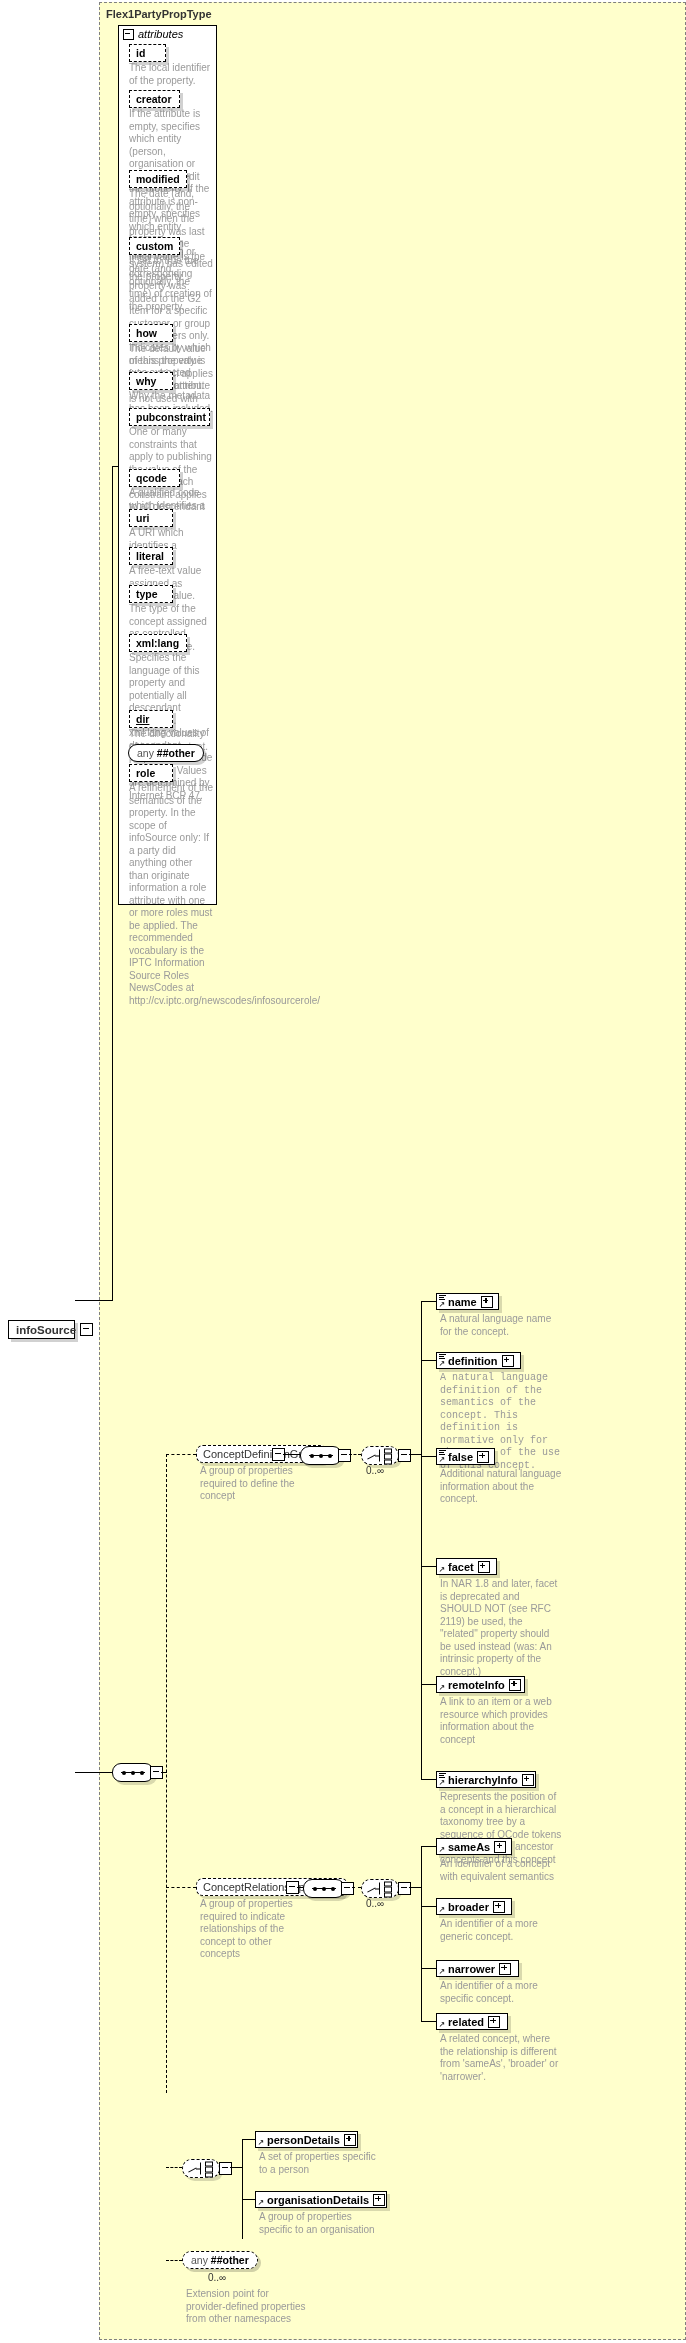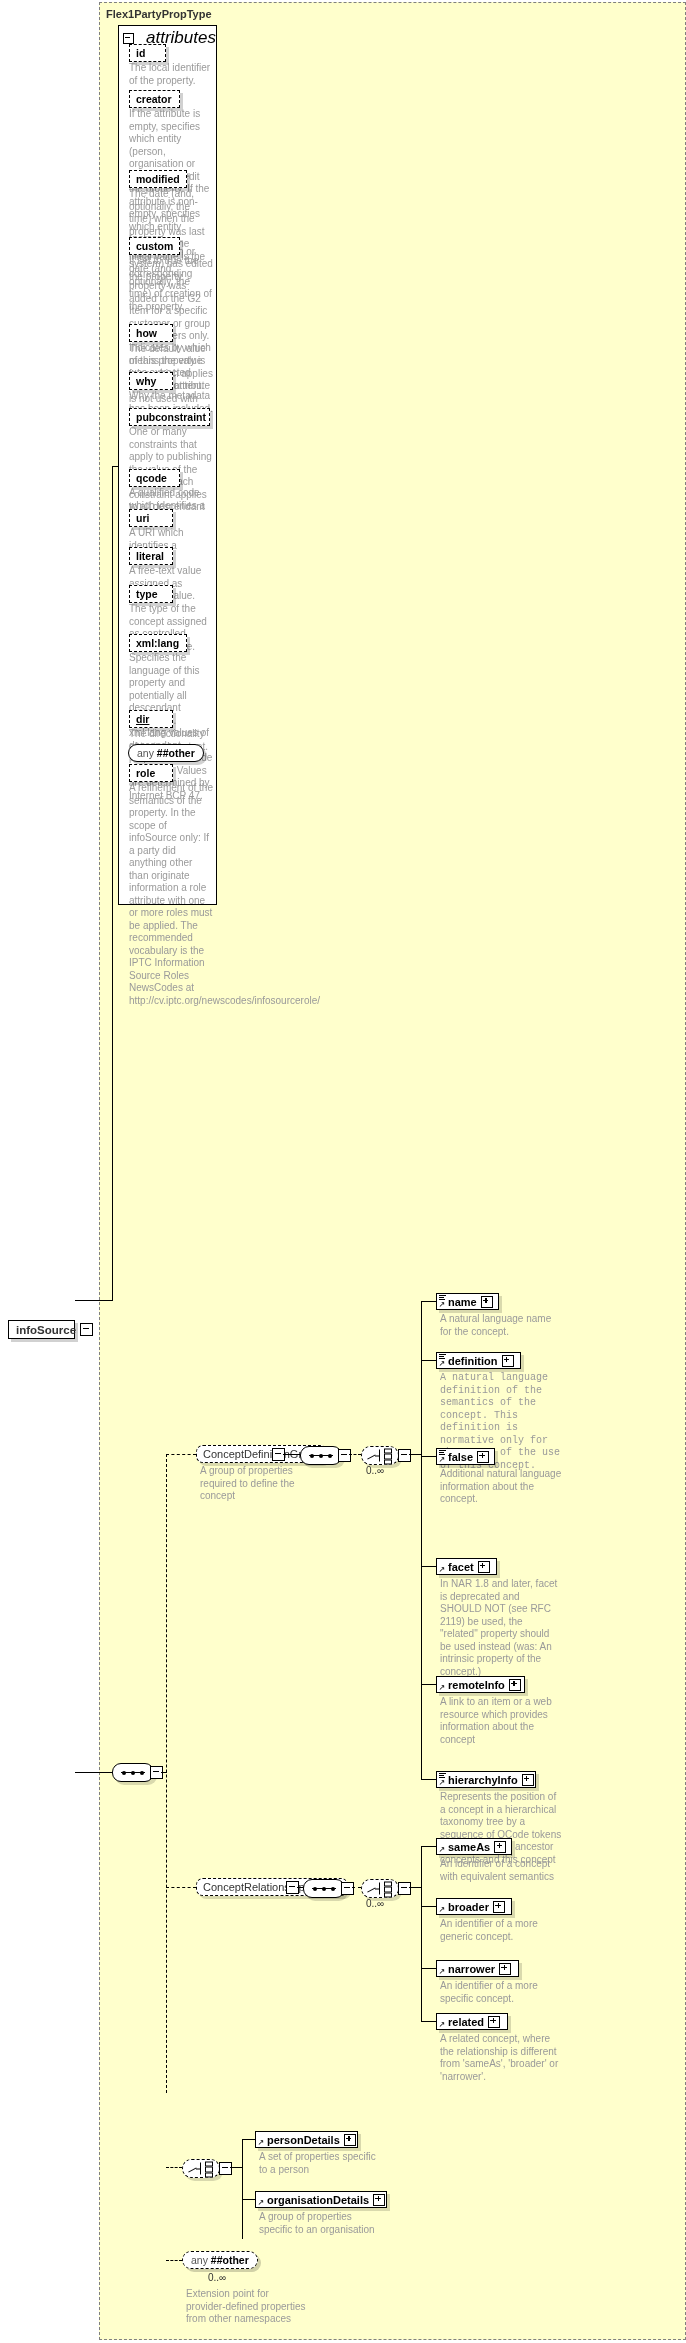--- a/index.html
+++ b/index.html
@@ -25,22 +25,22 @@
   }
 
   
   .attr-panel{
     position:absolute;
     border:1px solid #000;
     background:#fff;
   }
   .attr-header{
     position:absolute;
-    display:flex;align-items:center;gap:12px;
-    font-style:italic;font-size:17px;color:#000;
+    display:flex;align-items:center;gap:4px;
+    font-style:italic;font-size:11px;color:#000;
   }
   .pm-box{
     width:9px;height:9px;border:1px solid #000;background:#fff;
     display:inline-block;position:relative;flex:none;
   }
   .pm-box::before{
     content:"";position:absolute;left:1px;top:3px;width:5px;height:1px;background:#000;
   }
 
   
@@ -373,20 +373,21 @@
         <i></i>
       </span>
     <span class="nm">hierarchyInfo</span>
     <span class="exp plus"></span>
     <span class="arr">↗</span>
   </div>
   <div class="desc" style="left:440px; top:1791px; width:122px;">Represents the position of a concept in a hierarchical taxonomy tree by a sequence of QCode tokens representing the ancestor concepts and this concept</div>
 
   <div class="ln dash-h" style="left:166px; top:1887px; width:30px;"></div>
   <div class="grp" style="left:196px; top:1878px;">ConceptRelationshipsGroup</div>
+  <div class="desc" style="left:200px; top:1898px; width:110px;">A group of properties required to indicate relationships of the concept to other concepts</div>
   <div class="sqbtn" style="left:286px; top:1881px;"></div>
   <div class="ln h" style="left:297px; top:1887px; width:6px;"></div>
 
   <div class="comp" style="left:303px; top:1879px;">
     <span class="seqdots">
         <b></b>
         <b></b>
         <b></b>
       </span>
   </div>

